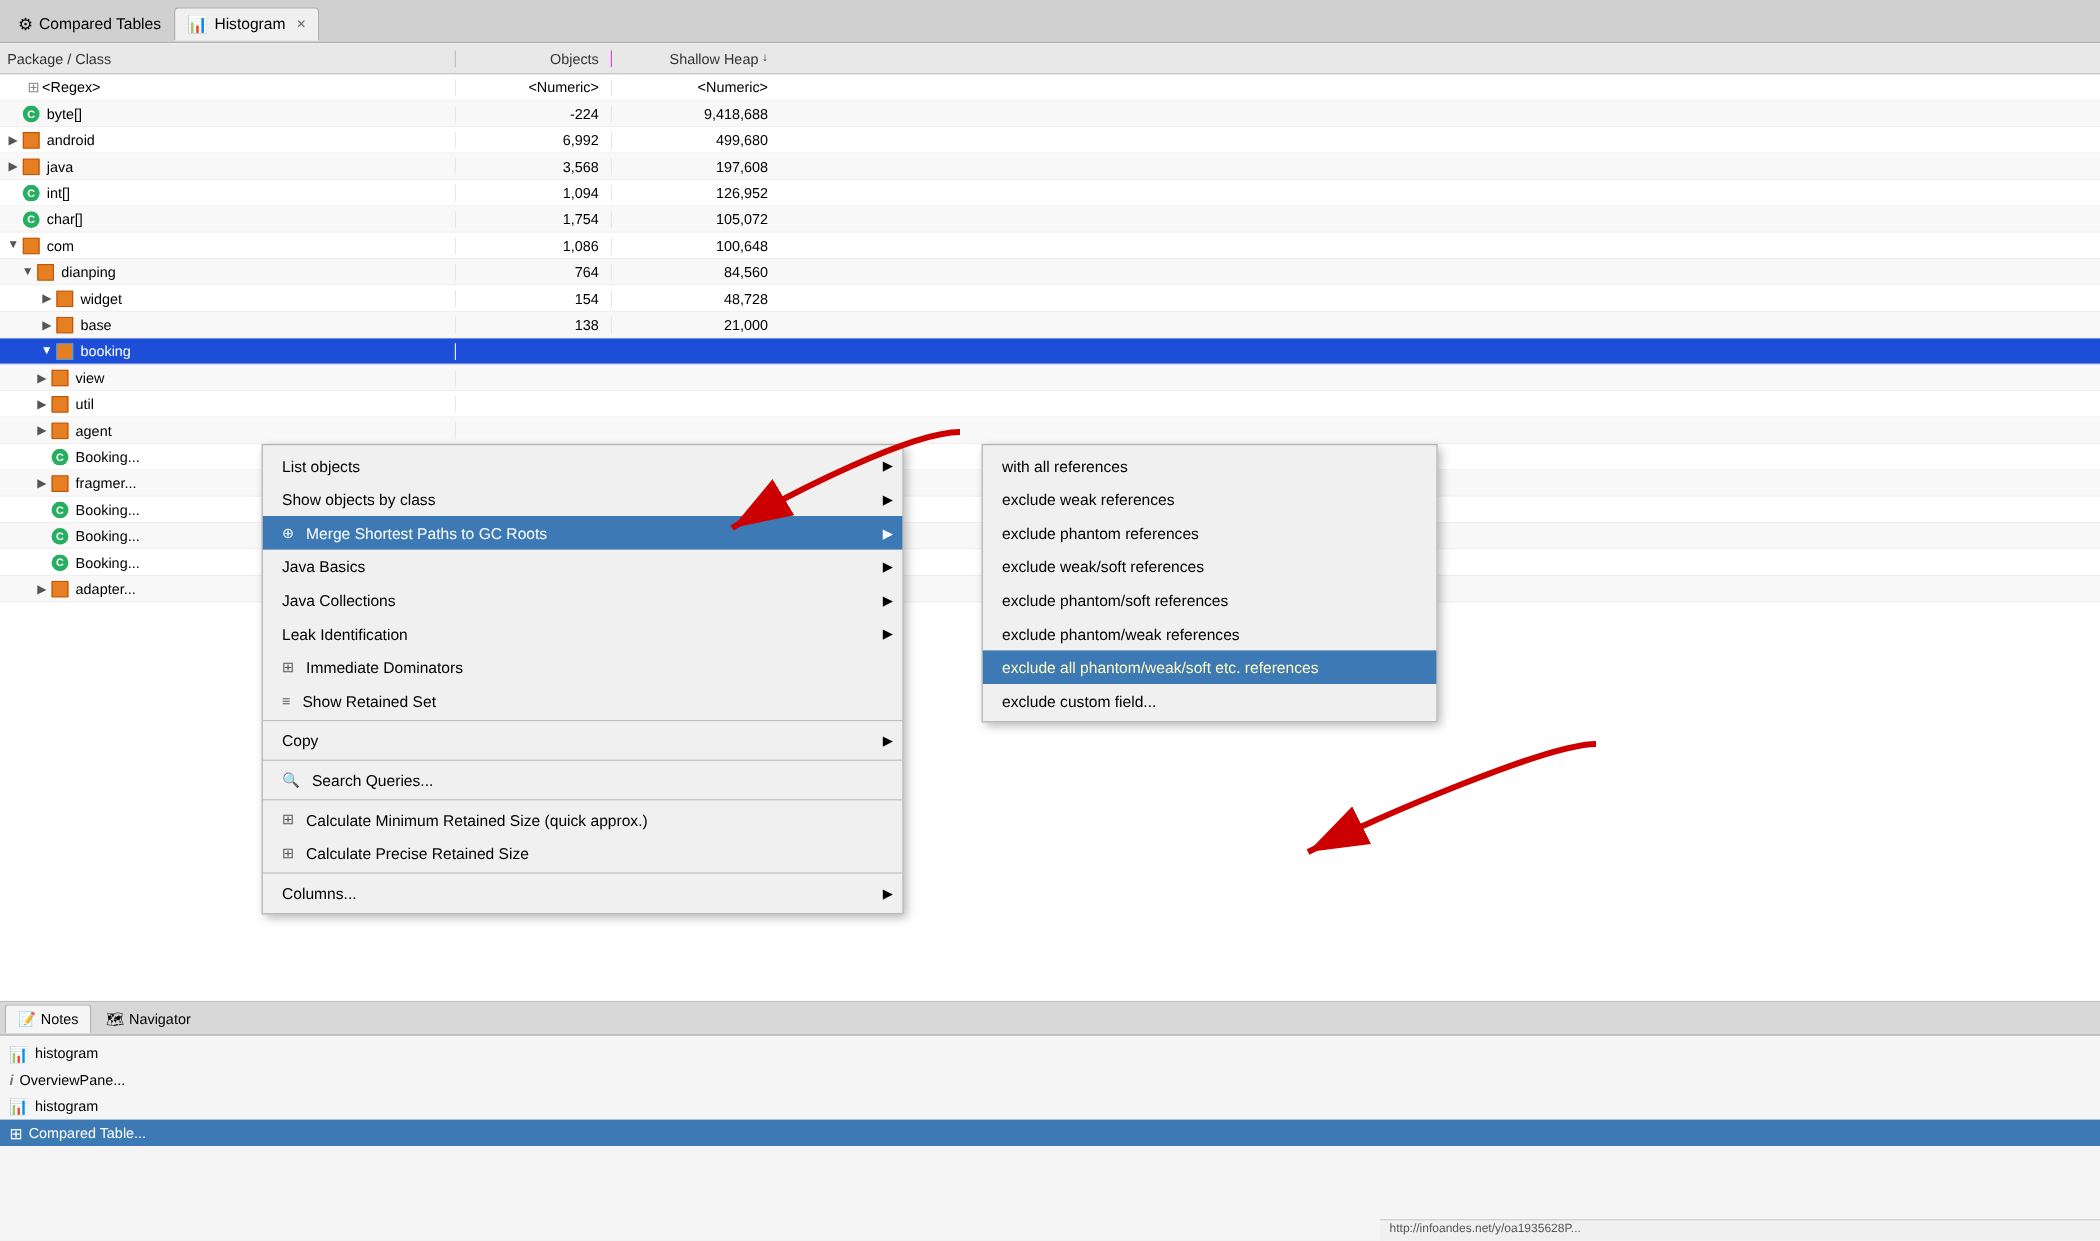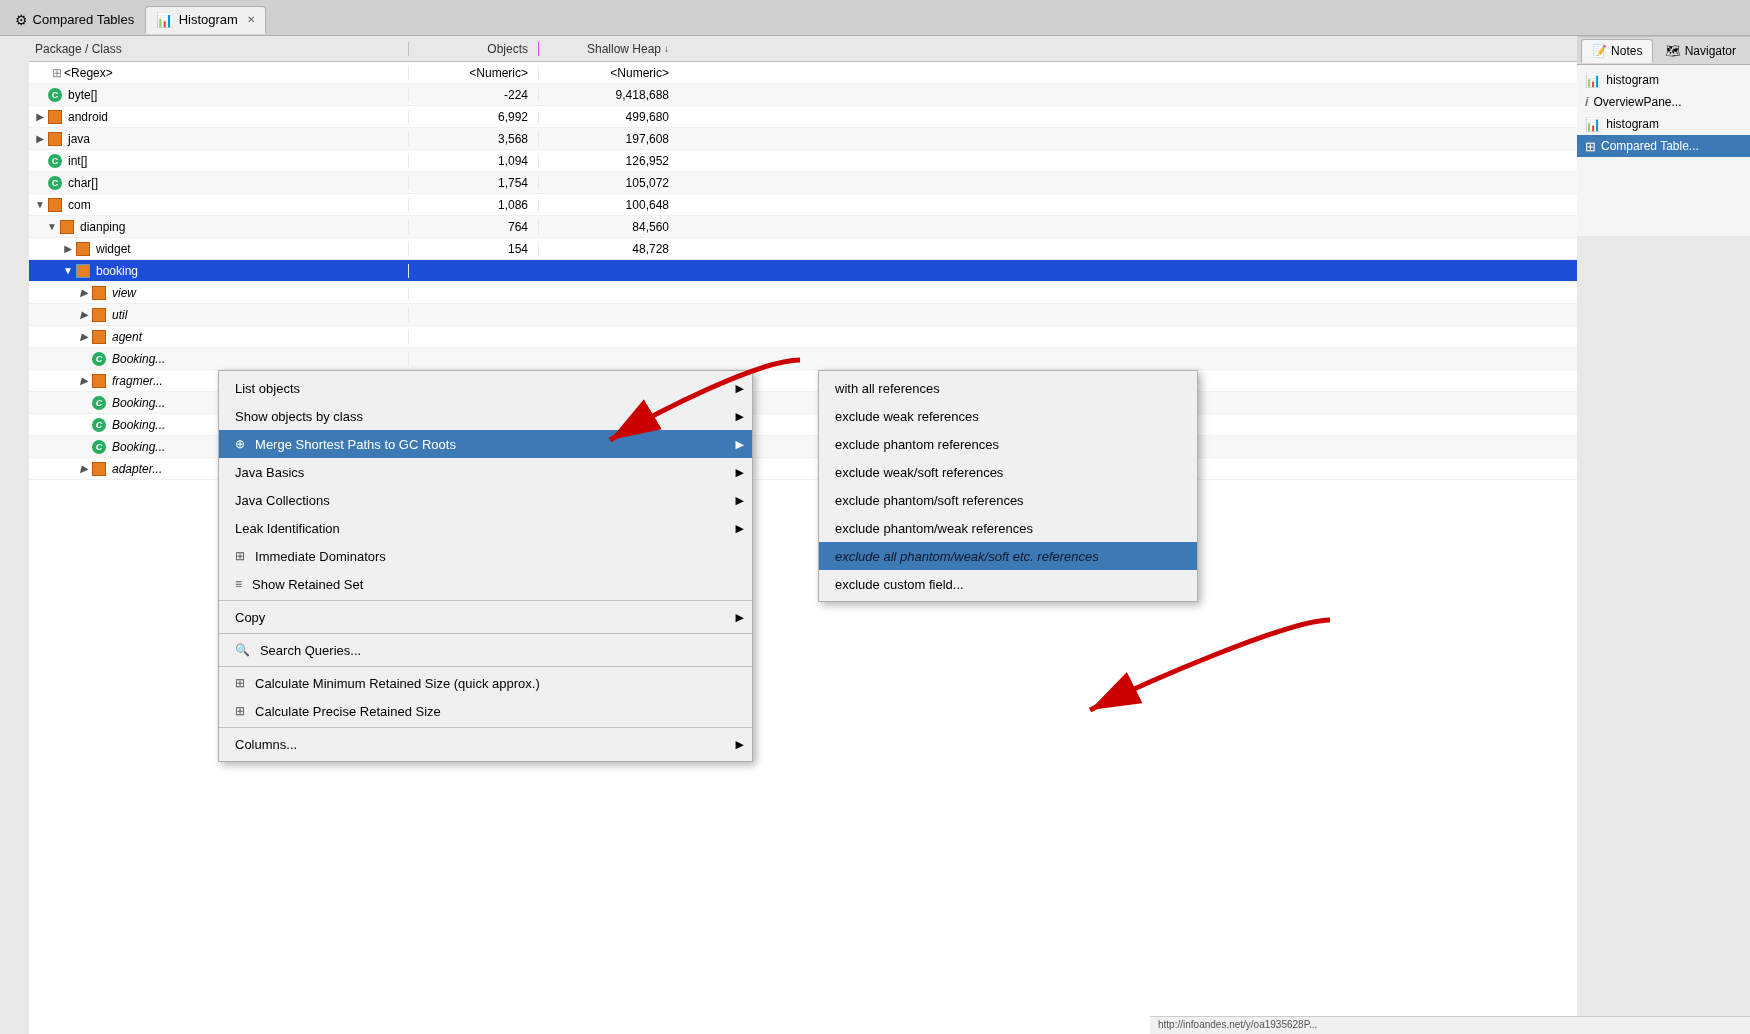--- a/index.html
+++ b/index.html
@@ -46,23 +46,22 @@
     .tab-close {
       font-size: 10px;
       color: #666;
       margin-left: 4px;
       cursor: pointer;
     }
 
     
     .main-area {
       display: flex;
-      flex-direction: row;
+      flex-direction: column;
       height: calc(100% - 36px);
-      margin-left: 29px;
     }
 
     
     .table-area {
       flex: 1;
       background: #ffffff;
       overflow: hidden;
       position: relative;
     }
 
@@ -128,21 +127,21 @@
       border-right: 1px solid #e8e8e8;
     }
     .cell-shallow {
       flex: 0 0 140px;
       text-align: right;
       padding-right: 10px;
     }
 
     .indent1 { padding-left: 18px; }
     .indent2 { padding-left: 34px; }
-    .indent3 { padding-left: 50px; font-style: italic; }
+    .indent3 { padding-left: 30px; }
 
     .tree-arrow {
       font-size: 10px;
       color: #555;
       display: inline-block;
       width: 10px;
       text-align: center;
       flex-shrink: 0;
     }
     .tree-arrow.expanded::before { content: '▼'; }
@@ -236,21 +235,21 @@
       top: 370px;
       left: 818px;
       background: #f0f0f0;
       border: 1px solid #b0b0b0;
       box-shadow: 3px 3px 8px rgba(0,0,0,0.3);
       width: 380px;
       z-index: 101;
       font-size: 13px;
       padding: 3px 0;
     }
-    .submenu .menu-item.highlighted { background: #3d7ab5; color: #0f172a; font-style: italic; }
+    .submenu .menu-item.highlighted { background: #3d7ab5; color: #fef9c3; }
 
     
     .annotation-arrow1 {
       position: absolute;
       top: 350px;
       left: 580px;
       z-index: 200;
       pointer-events: none;
     }
     .annotation-arrow2 {
@@ -398,20 +397,29 @@
       <div class="row">
         <div class="cell-package indent2">
           <span class="tree-arrow collapsed"></span>
           <span class="pkg-icon"></span>
           <span style="margin-left:3px">widget</span>
         </div>
         <div class="cell-objects">154</div>
         <div class="cell-shallow">48,728</div>
       </div>
 
+      <div class="row">
+        <div class="cell-package indent2">
+          <span class="tree-arrow collapsed"></span>
+          <span class="pkg-icon"></span>
+          <span style="margin-left:3px">base</span>
+        </div>
+        <div class="cell-objects">138</div>
+        <div class="cell-shallow">21,000</div>
+      </div>
 
       <div class="row selected">
         <div class="cell-package indent2">
           <span class="tree-arrow expanded" style="color:white"></span>
           <span class="pkg-icon" style="border-color:#5a9fd4"></span>
           <span style="margin-left:3px">booking</span>
         </div>
         <div class="cell-objects"></div>
         <div class="cell-shallow"></div>
       </div>

